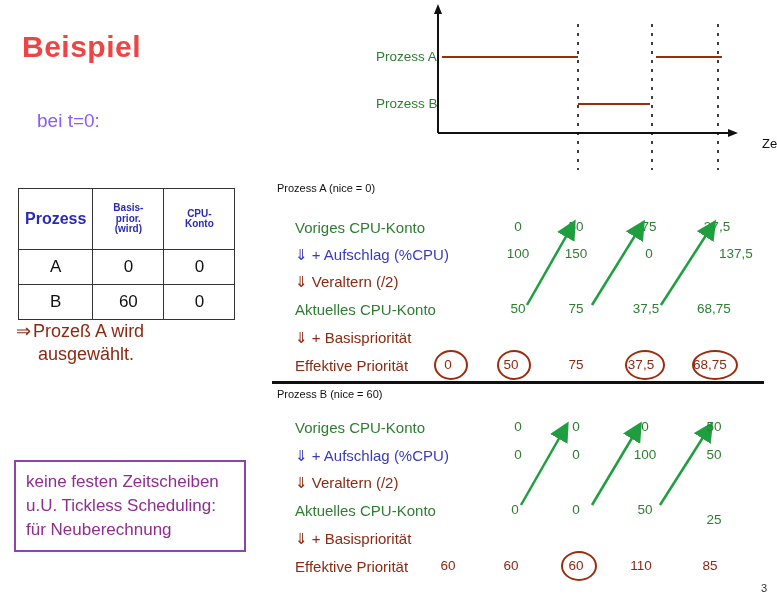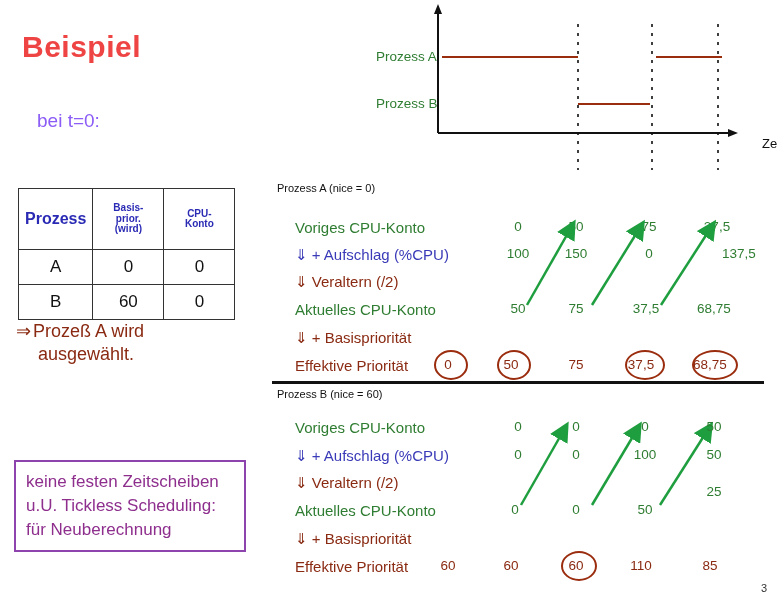--- a/index.html
+++ b/index.html
@@ -243,21 +243,21 @@
   <div class="row-label brown" style="left:295px; top:357px;">Effektive Priorität</div>
 
   <div class="val green" style="left:495px; top:219px;">0</div>
   <div class="val green" style="left:553px; top:219px;">50</div>
   <div class="val green" style="left:626px; top:219px;">75</div>
   <div class="val green" style="left:694px; top:219px;">37,5</div>
 
   <div class="val green" style="left:495px; top:246px;">100</div>
   <div class="val green" style="left:553px; top:246px;">150</div>
   <div class="val green" style="left:626px; top:246px;">0</div>
-  <div class="val green" style="left:716px; top:246px;">137,5</div>
+  <div class="val green" style="left:694px; top:246px;padding-left:19px;">137,5</div>
 
   <div class="val green" style="left:495px; top:301px;">50</div>
   <div class="val green" style="left:553px; top:301px;">75</div>
   <div class="val green" style="left:623px; top:301px;">37,5</div>
   <div class="val green" style="left:691px; top:301px;">68,75</div>
 
   <div class="val" style="left:425px; top:357px;">0</div>
   <div class="val" style="left:488px; top:357px;">50</div>
   <div class="val" style="left:553px; top:357px;">75</div>
   <div class="val" style="left:618px; top:357px;">37,5</div>
@@ -300,21 +300,21 @@
   <div class="val green" style="left:691px; top:419px;">50</div>
 
   <div class="val green" style="left:495px; top:447px;">0</div>
   <div class="val green" style="left:553px; top:447px;">0</div>
   <div class="val green" style="left:622px; top:447px;">100</div>
   <div class="val green" style="left:691px; top:447px;">50</div>
 
   <div class="val green" style="left:492px; top:502px;">0</div>
   <div class="val green" style="left:553px; top:502px;">0</div>
   <div class="val green" style="left:622px; top:502px;">50</div>
-  <div class="val green" style="left:691px; top:484px;">25</div>
+  <div class="val green" style="left:691px; top:512px;">25</div>
 
   <div class="val" style="left:425px; top:558px;">60</div>
   <div class="val" style="left:488px; top:558px;">60</div>
   <div class="val" style="left:553px; top:558px;">60</div>
   <div class="val" style="left:618px; top:558px;">110</div>
   <div class="val" style="left:687px; top:558px;">85</div>
 
   <div class="circle-ann" style="left:561px; top:551px; width:32px; height:26px;"></div>
 
   <div id="page-num">3</div>

